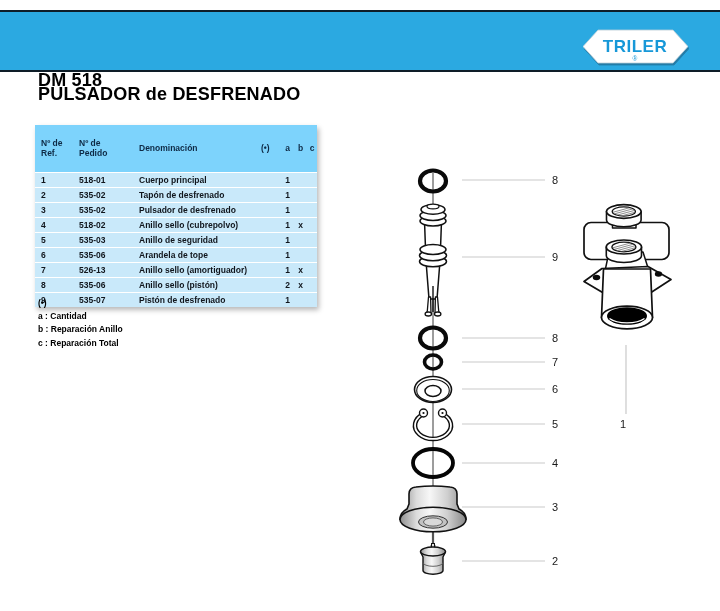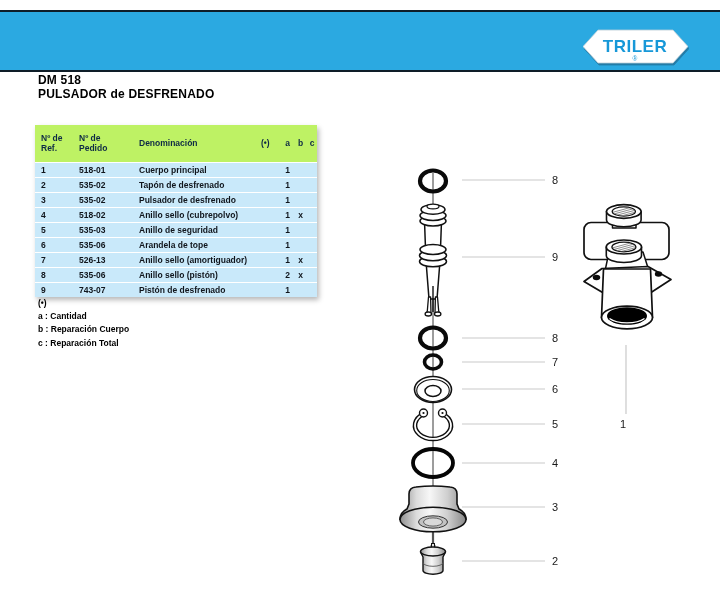--- a/index.html
+++ b/index.html
@@ -13,31 +13,31 @@
     position:absolute;left:0;top:10px;width:720px;height:58px;
     background:#2BA9E1;border-top:2px solid #0e1d28;border-bottom:2px solid #0e1d28;
   }
   .logo-badge{
     position:absolute;left:583px;top:28px;width:105px;height:37px;
     filter:drop-shadow(1.5px 2px 0 rgba(20,40,60,.35));
   }
   
   .title{
     position:absolute;left:38px;top:73px;
-    font-size:12px;font-weight:bold;color:#000;line-height:14px;letter-spacing:.2px;
+    font-size:18px;font-weight:bold;color:#000;line-height:14px;letter-spacing:.2px;
   }
   
   .ptable{
     position:absolute;left:35px;top:125px;width:282px;
     box-shadow:2px 3px 5px rgba(0,0,0,.28);
     font-weight:bold;
   }
   .tgrid{display:grid;grid-template-columns:42px 60px 124px 20px 13px 13px 10px;}
   .thead{
-    background:#bef264;color:#0e2a45;height:37px;align-items:center;
+    background:#7dd3fc;color:#0e2a45;height:47px;align-items:center;
     font-size:8.5px;line-height:9.5px;
   }
   .trow{
     background:#C9E9FA;color:#10151c;height:14px;line-height:14px;
     font-size:8.5px;border-top:1px solid #ffffff;
   }
   .tcell{padding-left:2px;white-space:nowrap;overflow:hidden;}
   .c-ref{padding-left:6px;}
   .c-dot{padding-left:0;text-align:left;}
   .c-a,.c-b,.c-c{padding-left:0;text-align:center;}
@@ -152,34 +152,34 @@
         <div class="tcell c-ref">8</div>
         <div class="tcell c-pedido">535-06</div>
         <div class="tcell c-denominacion">Anillo sello (pistón)</div>
         <div class="tcell c-dot"></div>
         <div class="tcell c-a">2</div>
         <div class="tcell c-b">x</div>
         <div class="tcell c-c"></div>
       </div>
       <div class="tgrid trow">
         <div class="tcell c-ref">9</div>
-        <div class="tcell c-pedido">743-07</div>
+        <div class="tcell c-pedido">535-07</div>
         <div class="tcell c-denominacion">Pistón de desfrenado</div>
         <div class="tcell c-dot"></div>
         <div class="tcell c-a">1</div>
         <div class="tcell c-b"></div>
         <div class="tcell c-c"></div>
       </div>
     </div>
 </div>
 
 <div class="footnotes">
   <div>(•)</div>
   <div>a : Cantidad</div>
-  <div>b : Reparación Cuerpo</div>
+  <div>b : Reparación Anillo</div>
   <div>c : Reparación Total</div>
 </div>
 
 <svg class="diagram" viewBox="380 150 320 440">
   <defs>
     <linearGradient id="met" x1="0" y1="0" x2="1" y2="0">
       <stop offset="0" stop-color="#8f8f8f"></stop>
       <stop offset="0.25" stop-color="#dcdcdc"></stop>
       <stop offset="0.45" stop-color="#f7f7f7"></stop>
       <stop offset="0.72" stop-color="#cfcfcf"></stop>

